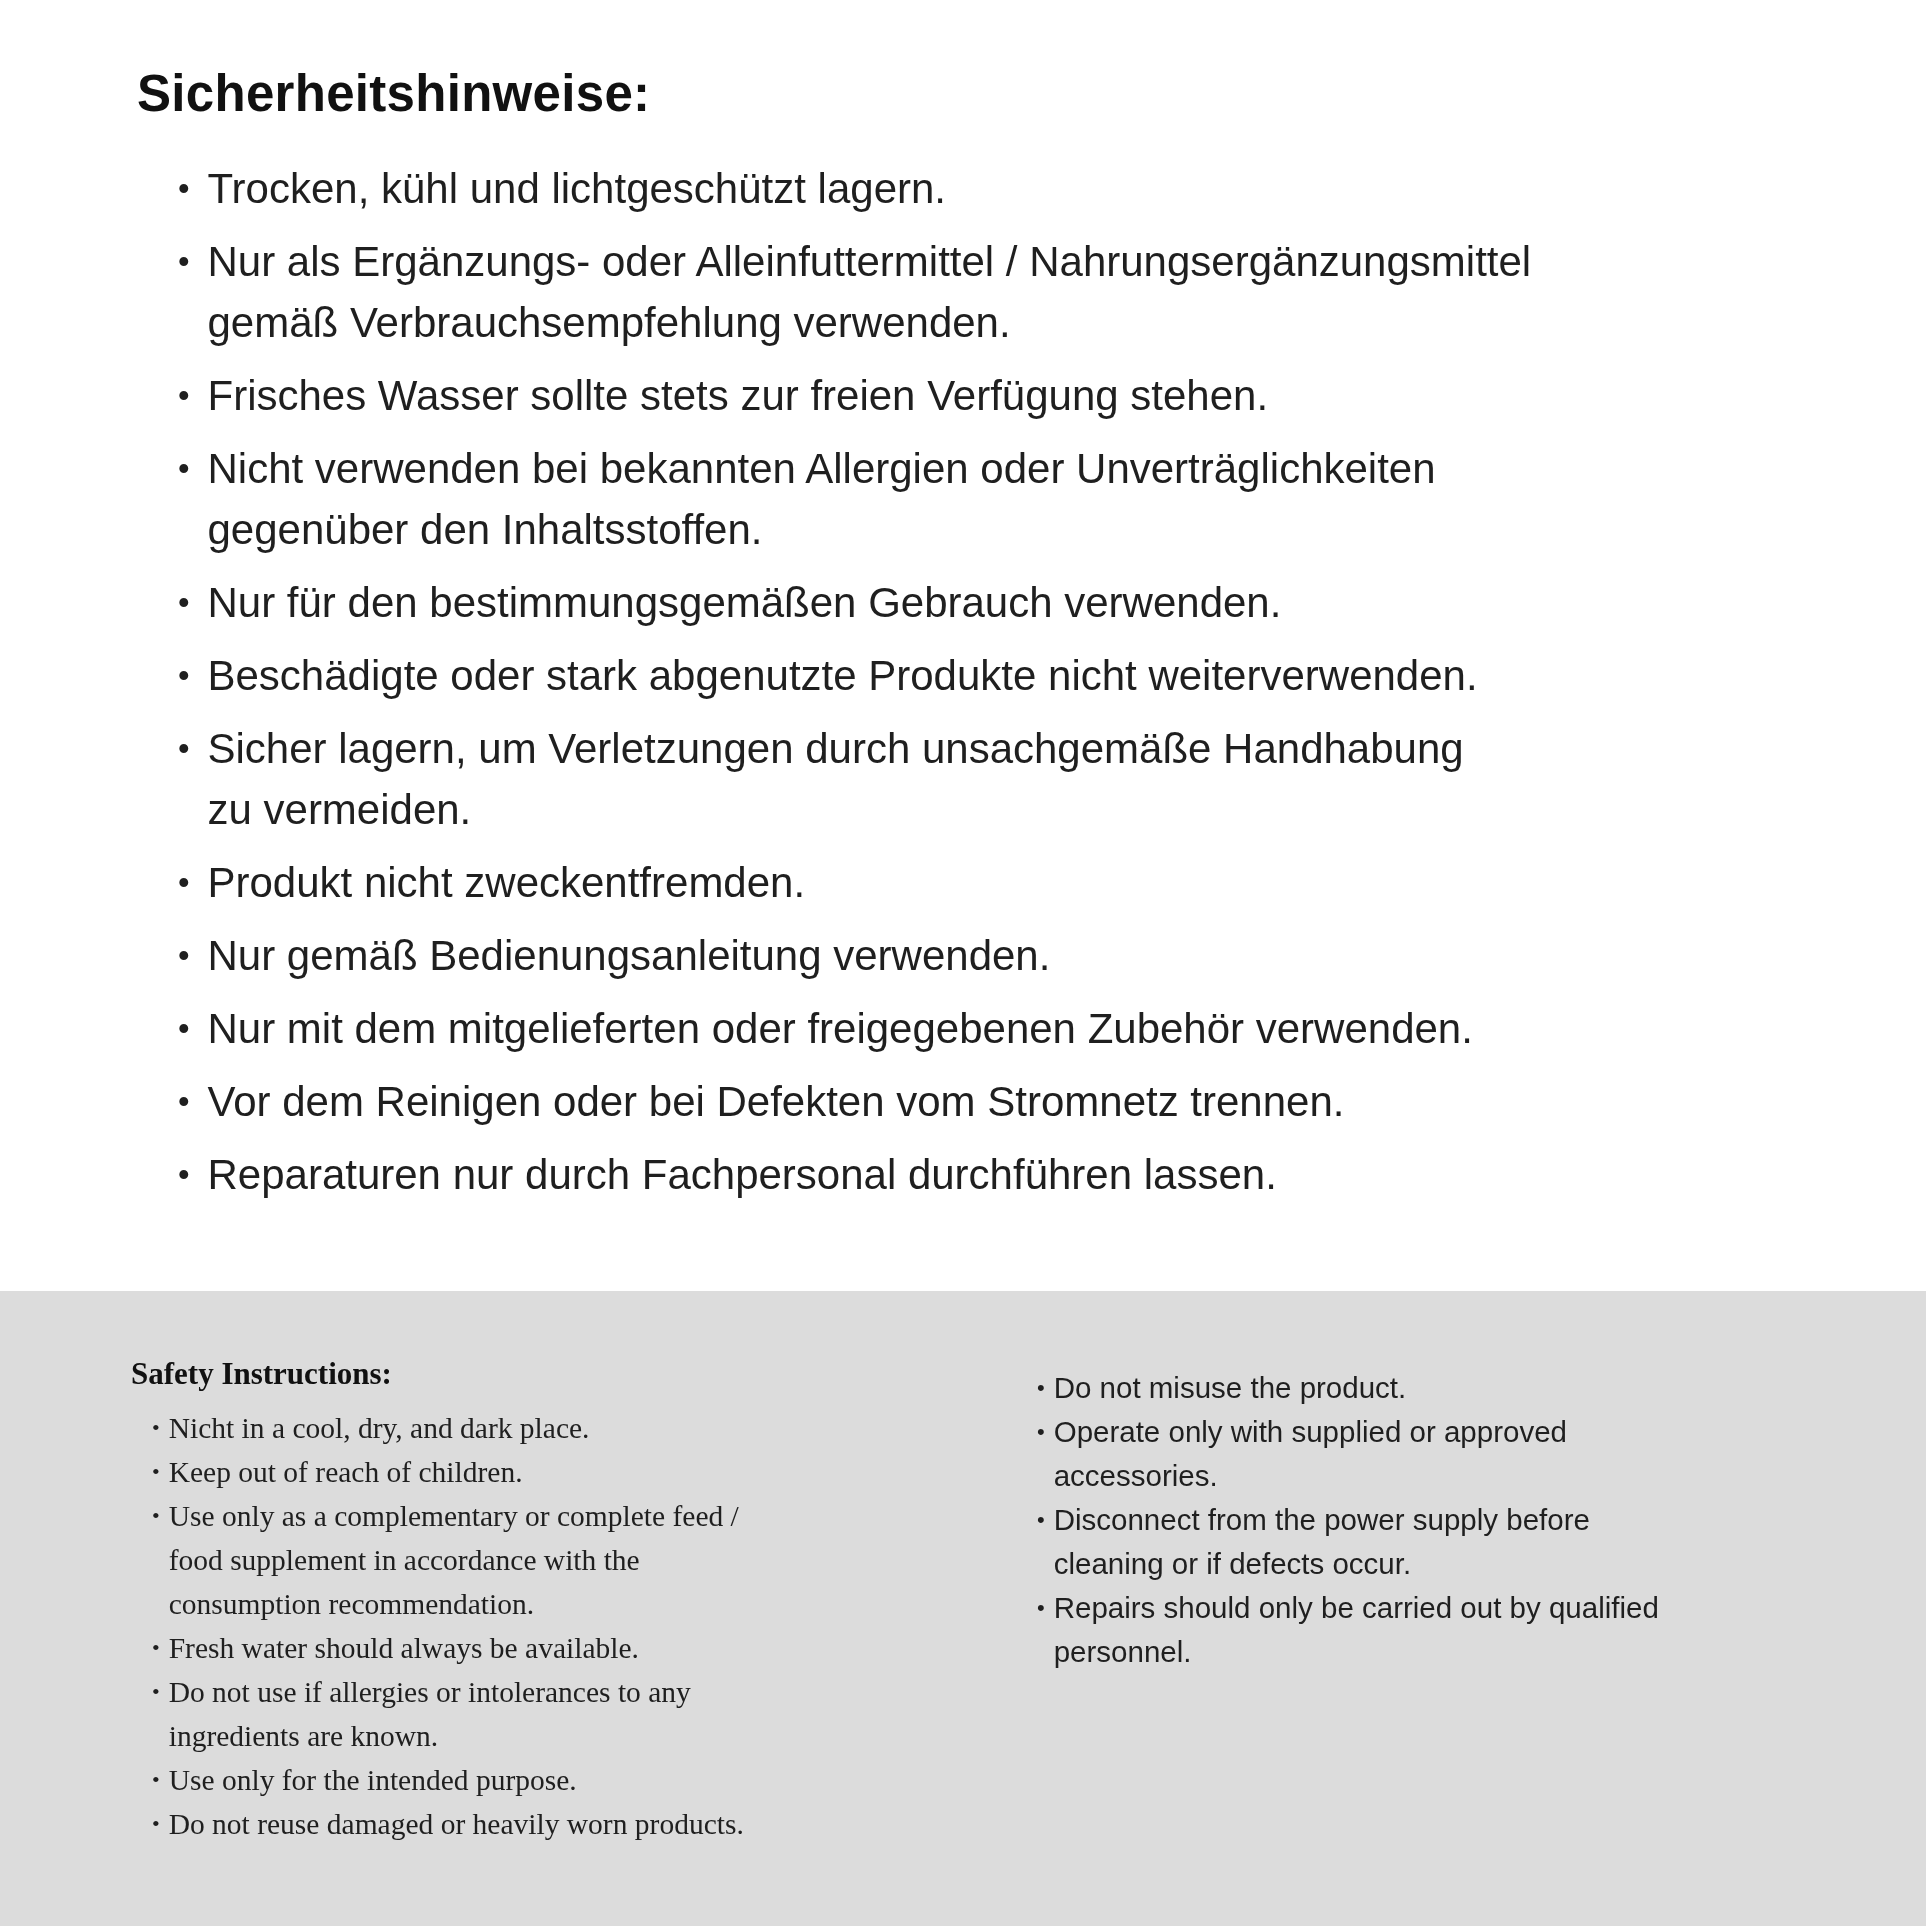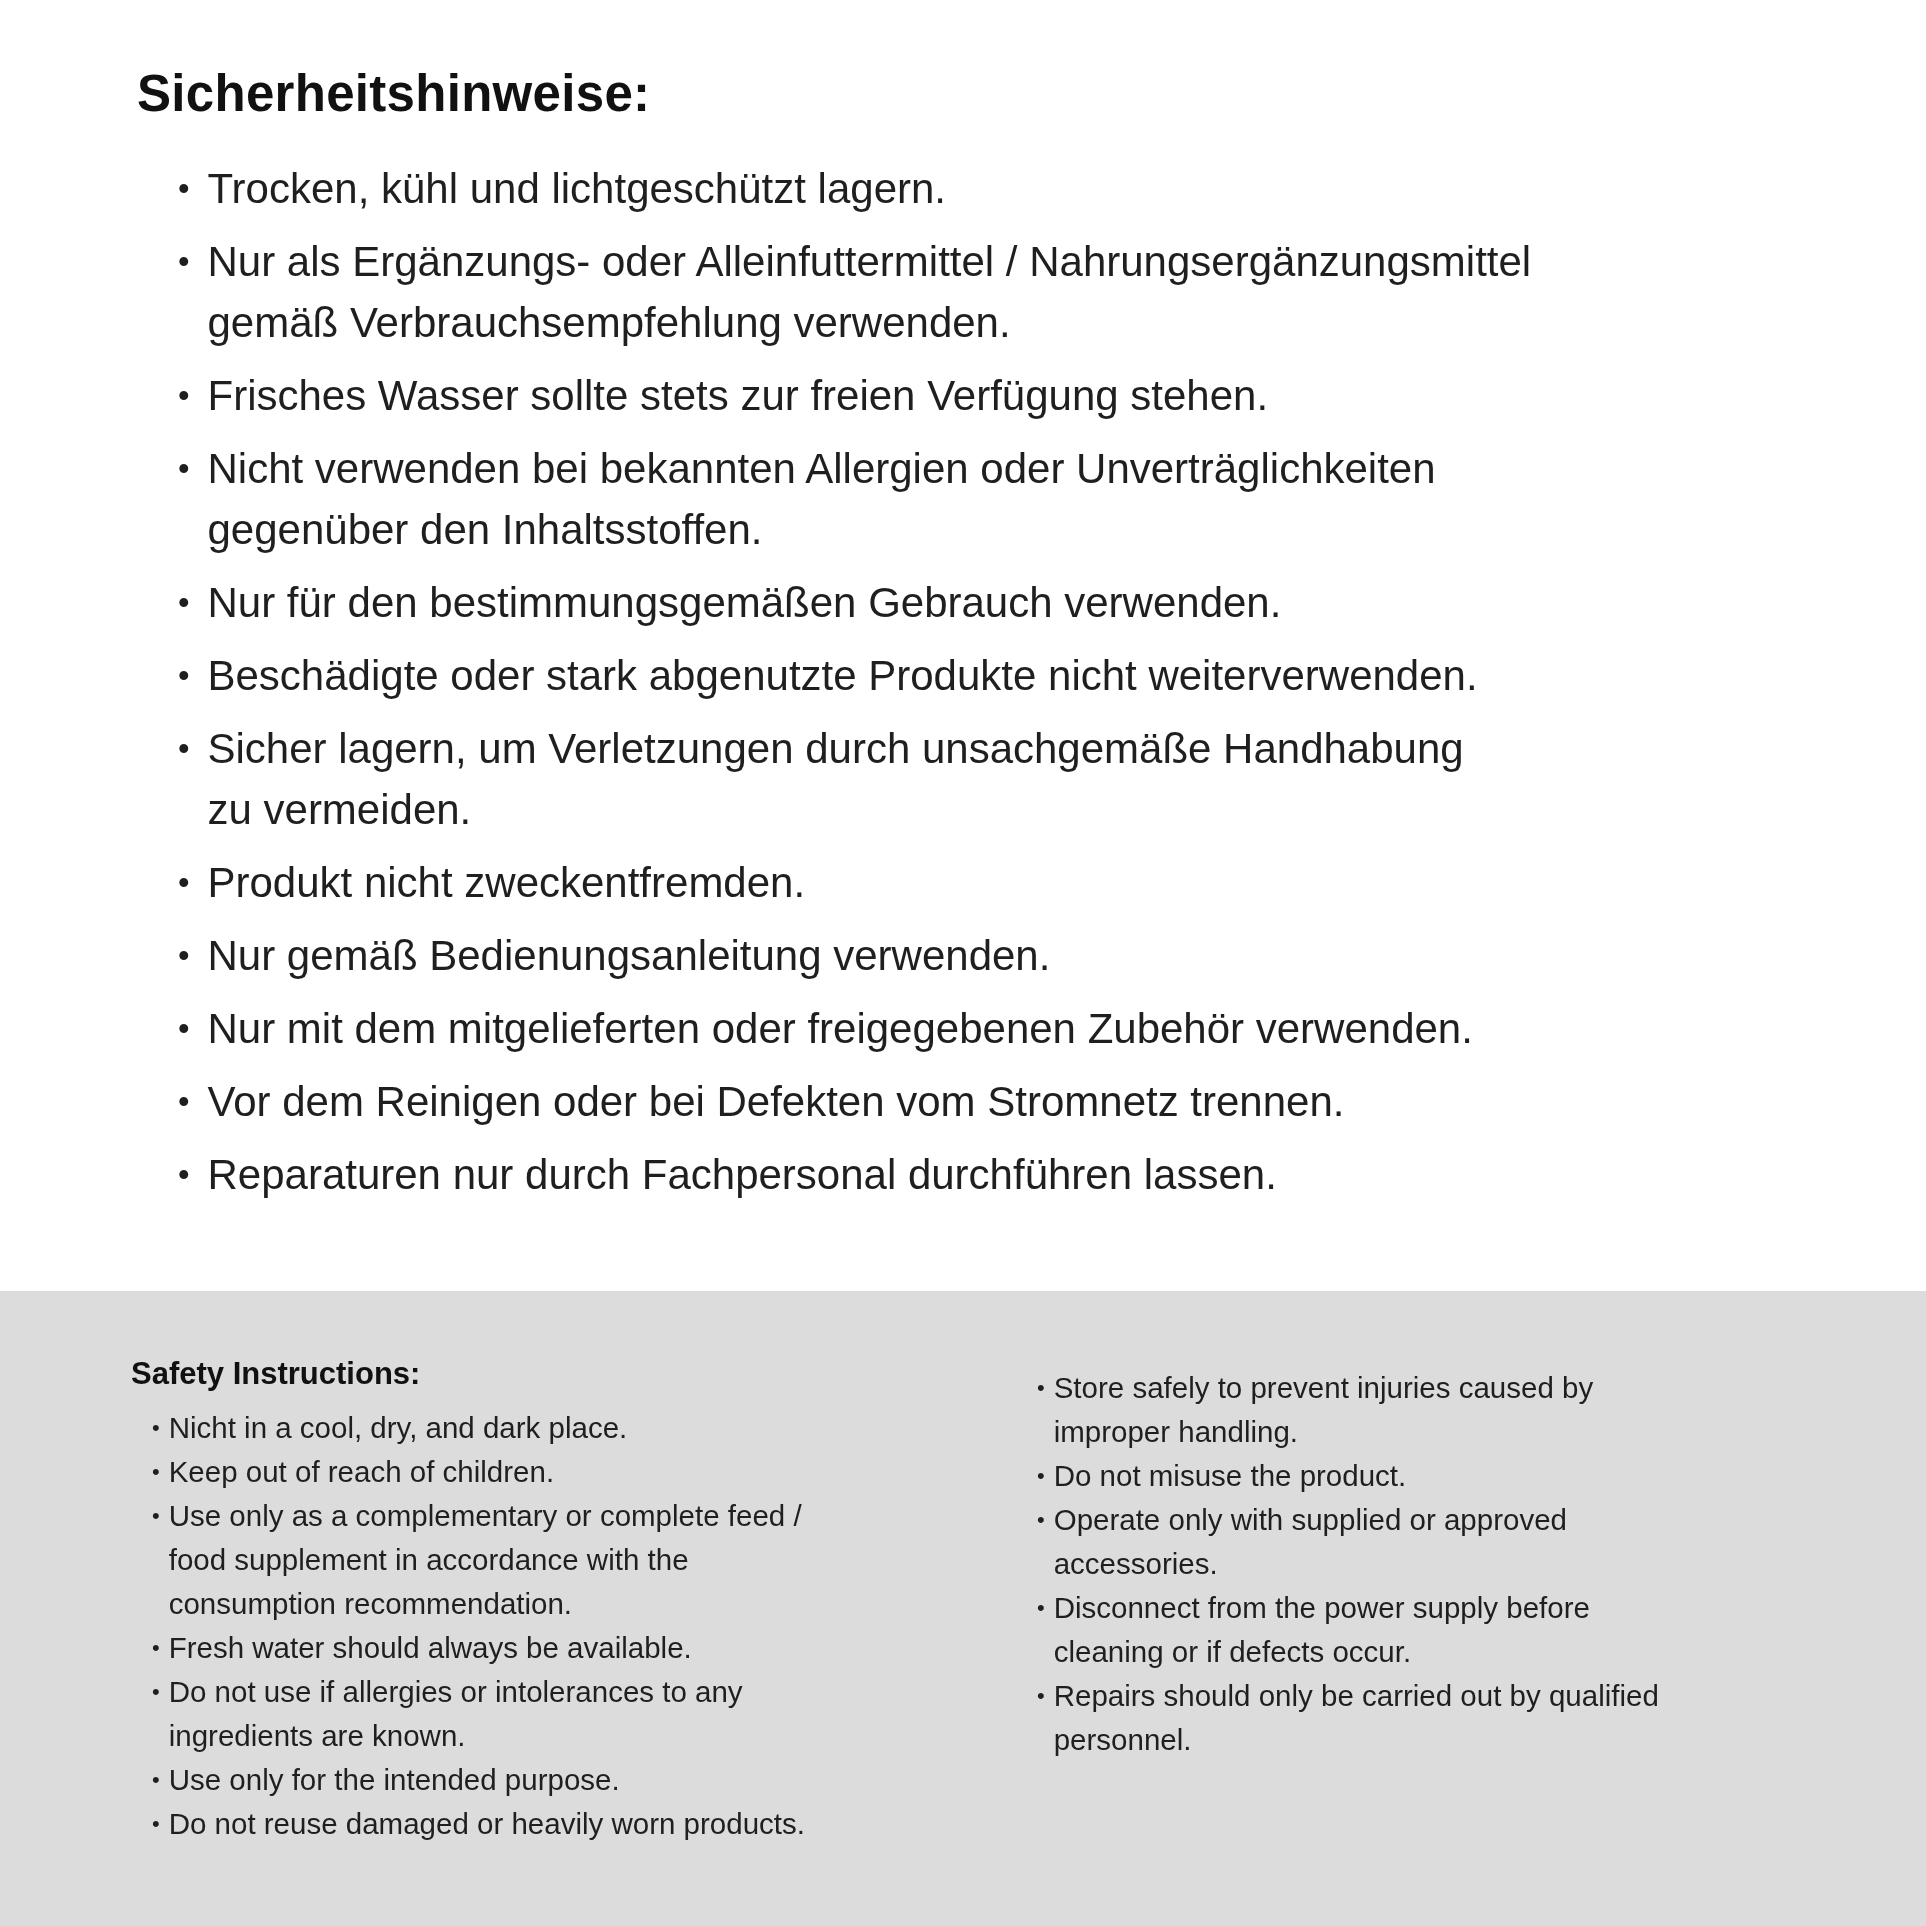--- a/index.html
+++ b/index.html
@@ -44,21 +44,21 @@
   }
 
   
   .en{
     position:absolute;left:0;right:0;top:1291px;bottom:0;
     background:var(--panel-background);
     padding:61px 90px 0 131px;
     box-sizing:border-box;
     display:flex;align-items:flex-start;
   }
-  .en .col-left{width:867px;flex:0 0 auto;margin-right:39px;}
+  .en .col-left{width:867px;flex:0 0 auto;margin-right:39px;font-family:Liberation Serif, serif;}
   .en .col-right{flex:1 1 auto;padding-top:14px;}
   .en h2{
     margin:0 0 10.3px 0;
     font-size:31px;line-height:44px;font-weight:700;
     color:var(--heading-color);
   }
   .en ul{list-style:none;margin:0;padding:0 0 0 21px;}
   .en .col-right ul{padding-left:0;}
   .en li{
     position:relative;
@@ -109,22 +109,20 @@
 consumption recommendation.</li>
           <li>Fresh water should always be available.</li>
           <li>Do not use if allergies or intolerances to any
 ingredients are known.</li>
           <li>Use only for the intended purpose.</li>
           <li>Do not reuse damaged or heavily worn products.</li>
         </ul>
     </div>
     <div class="col-right">
       <ul>
-          <li>Store safely to prevent injuries caused by
-improper handling.</li>
           <li>Do not misuse the product.</li>
           <li>Operate only with supplied or approved
 accessories.</li>
           <li>Disconnect from the power supply before
 cleaning or if defects occur.</li>
           <li>Repairs should only be carried out by qualified
 personnel.</li>
         </ul>
     </div>
   </section>

